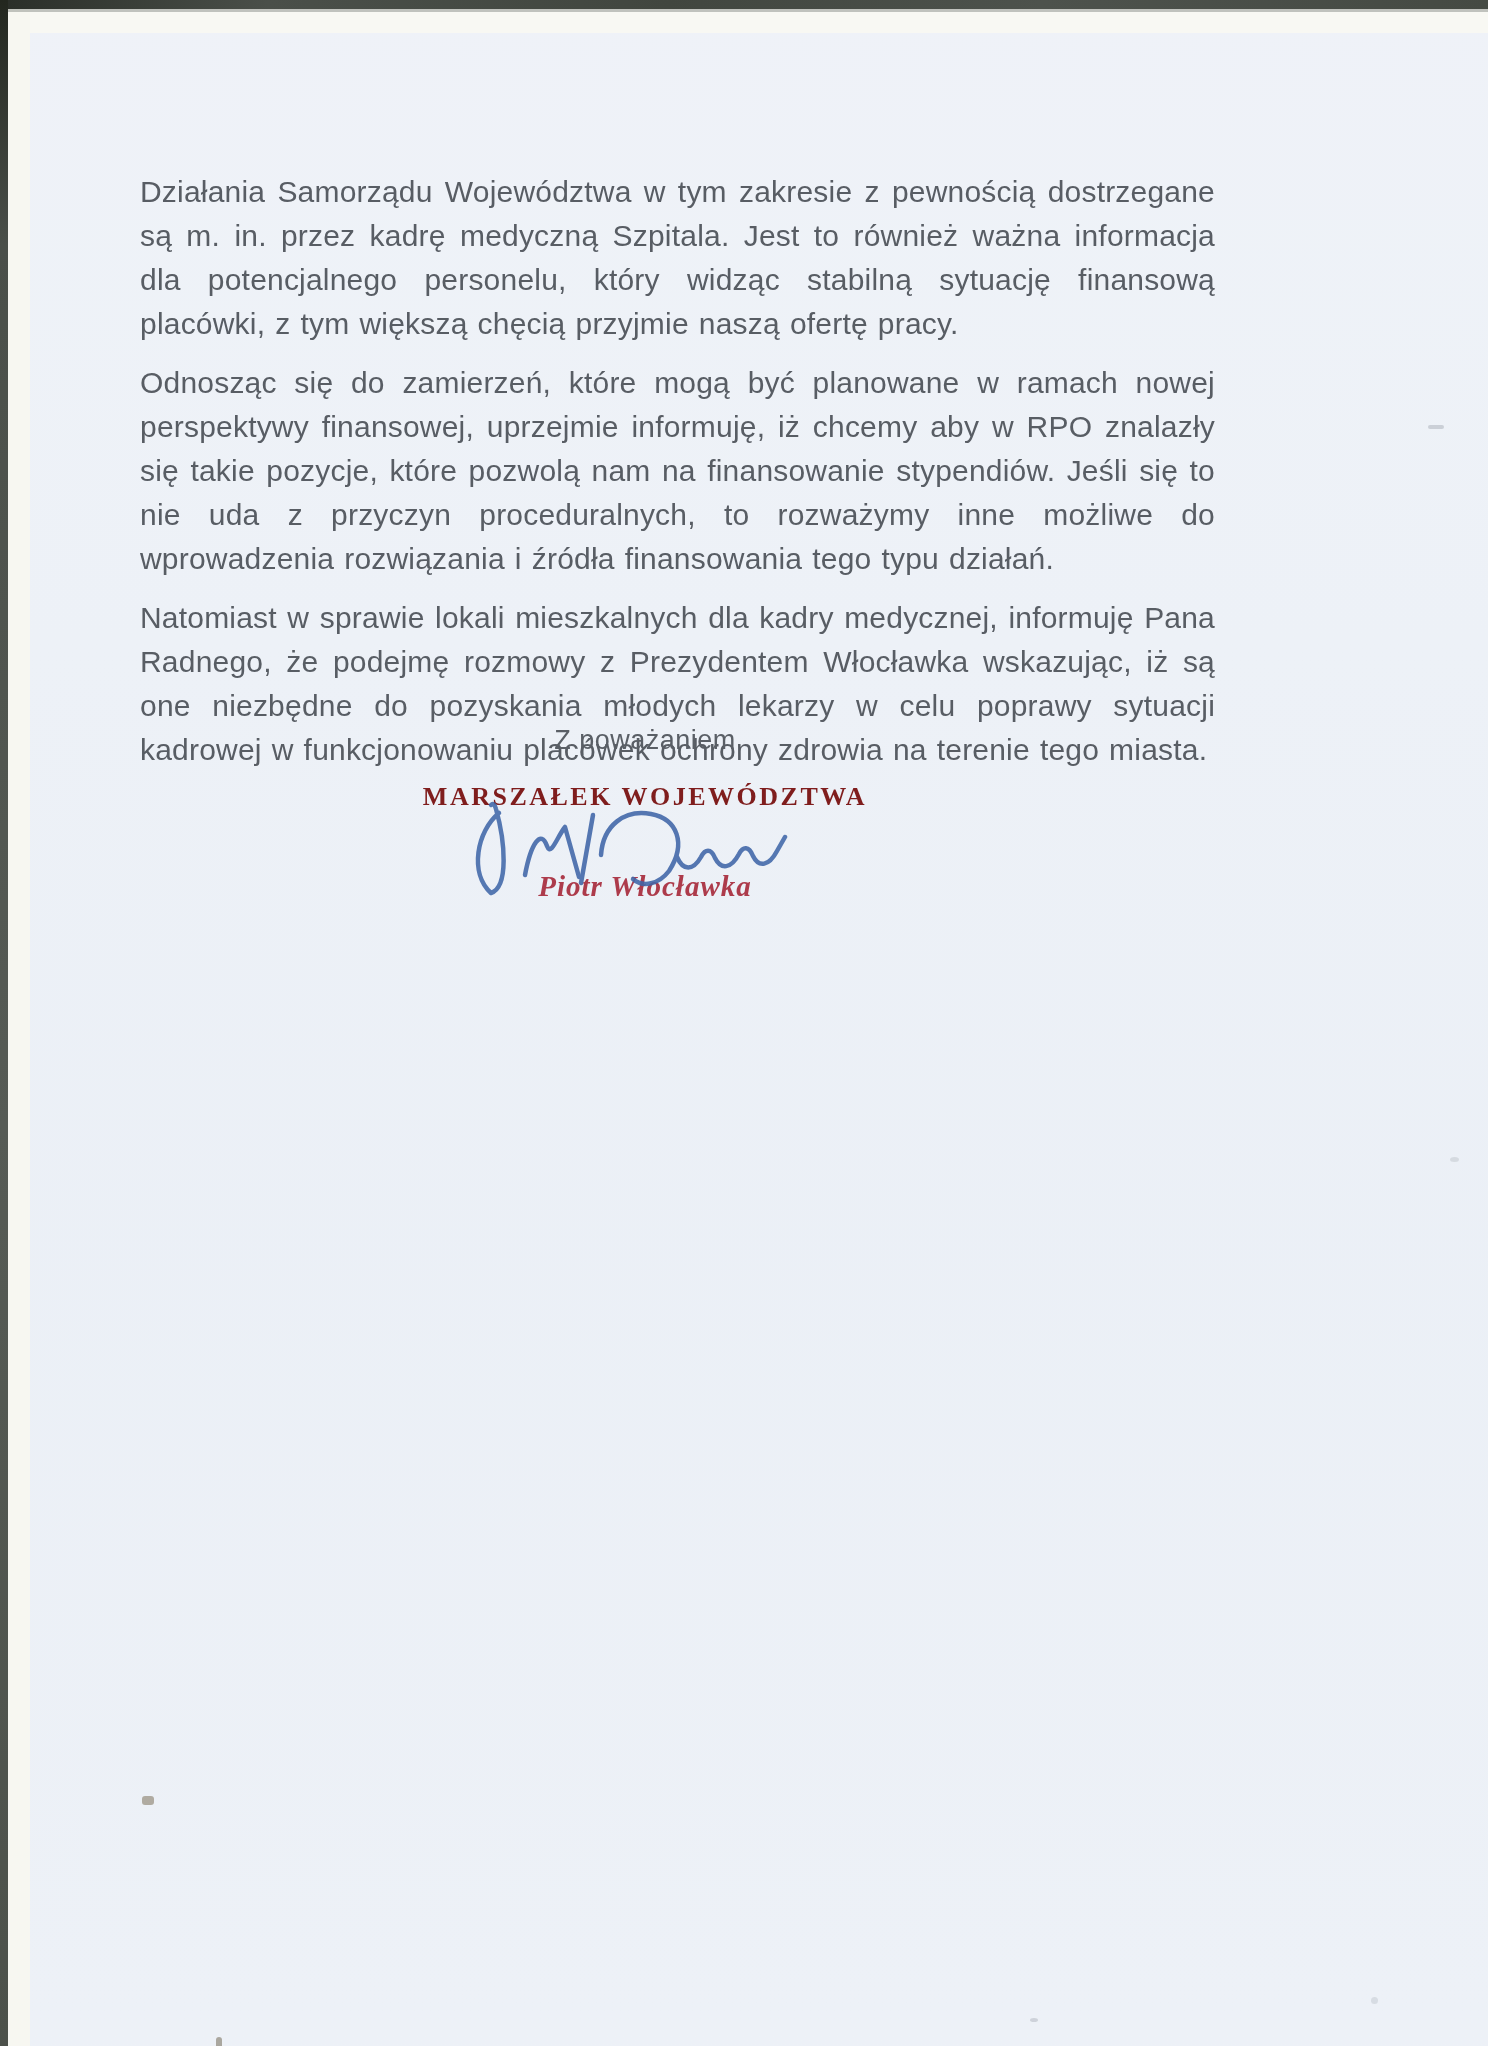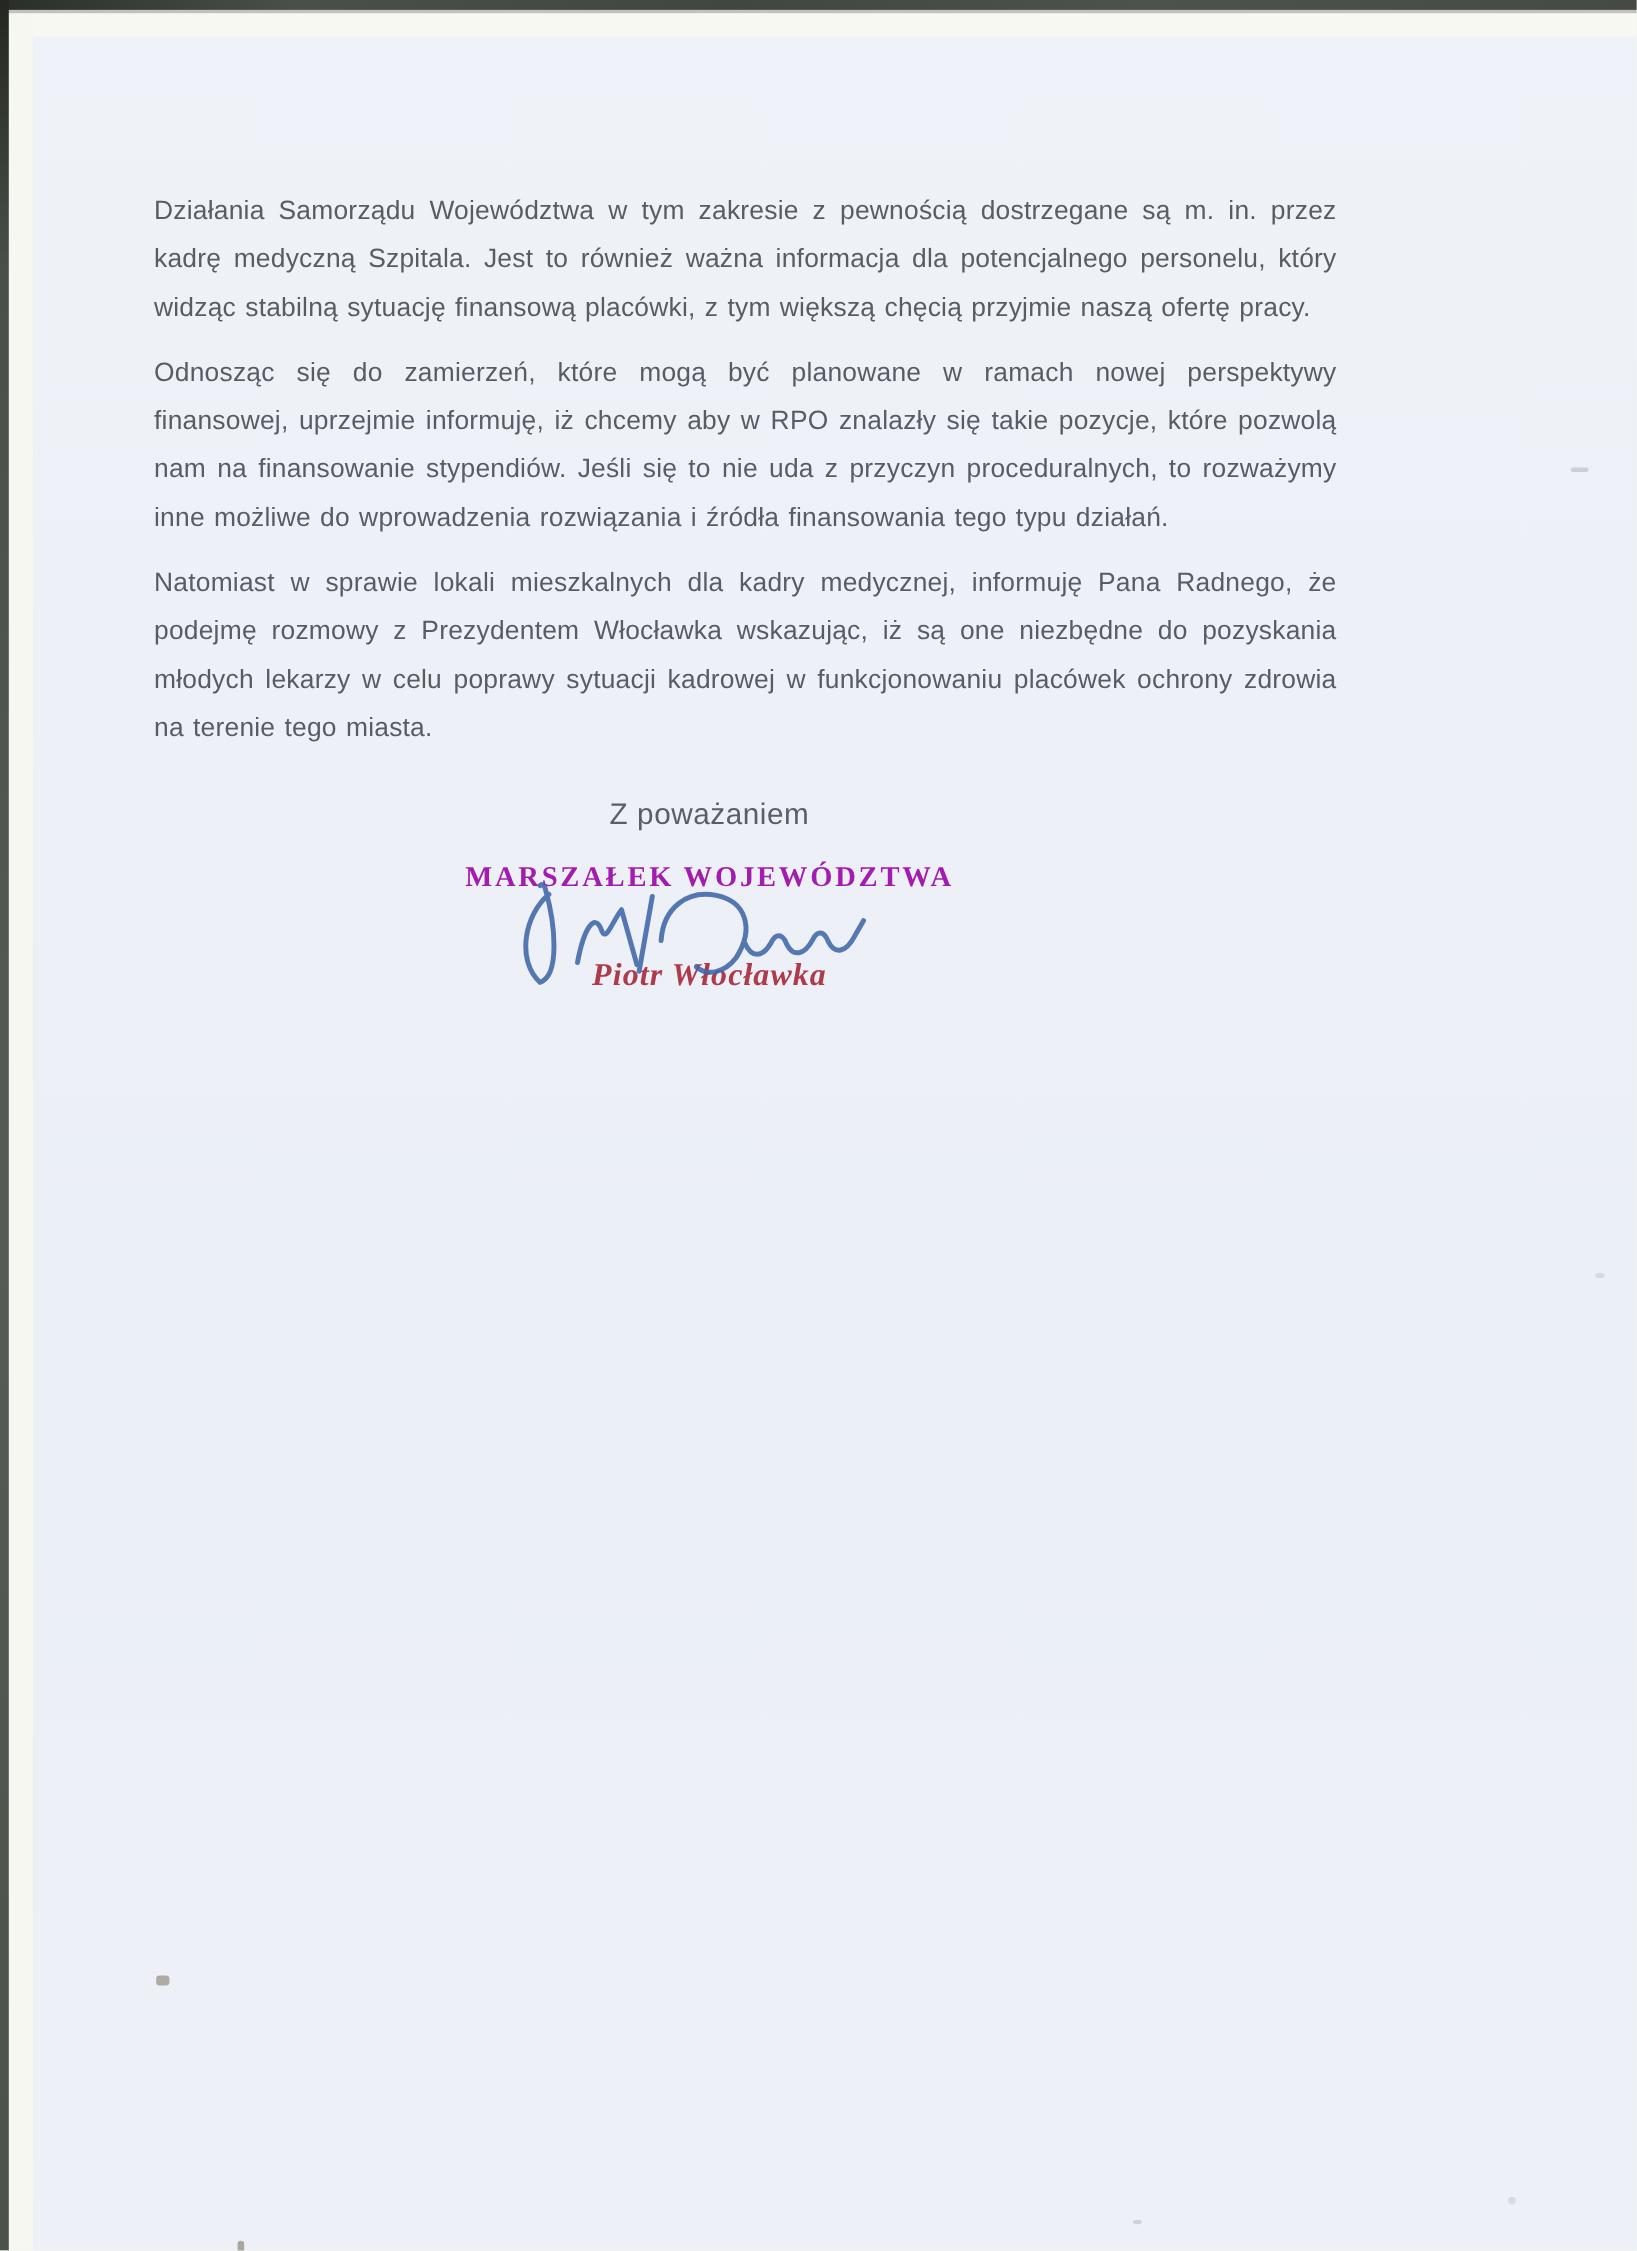--- a/index.html
+++ b/index.html
@@ -40,42 +40,42 @@
   .margin-strip-left{
     position:absolute;left:8px;top:9px;width:22px;bottom:0;background:#f7f7f1;
   }
   .margin-strip-top{
     position:absolute;left:8px;top:9px;right:0;height:24px;background:#f8f8f3;
   }
 
   .letter-body{
     position:absolute;left:110px;top:137px;width:1075px;
     color:#585d64;
-    font-size:24px;line-height:44px;
+    font-size:30px;line-height:44px;
     text-align:justify;
     -moz-text-align-last:left;text-align-last:left;
     letter-spacing:.2px;
   }
   .letter-body p{margin:0 0 15px 0;word-spacing:1.5px;}
 
   .sig-block{
     position:absolute;left:110px;top:692px;width:1010px;
     text-align:center;
   }
   .closing{
     font-size:27px;color:#5a5f66;letter-spacing:.5px;
     margin:0 0 26px 0;
     text-align:center;
   }
   .stamp-title{
     font-family:"Liberation Serif", serif;
     font-weight:bold;
     font-size:26px;
     letter-spacing:2.5px;
-    color:#a21caf;
+    color:#7f1d1d;
     margin:0;
   }
   .signer-name{
     font-family:"Liberation Serif", serif;
     font-weight:bold;font-style:italic;
     font-size:29px;
     color:#ad3b4b;
     letter-spacing:1px;
     margin:58px 0 0 0;
   }

